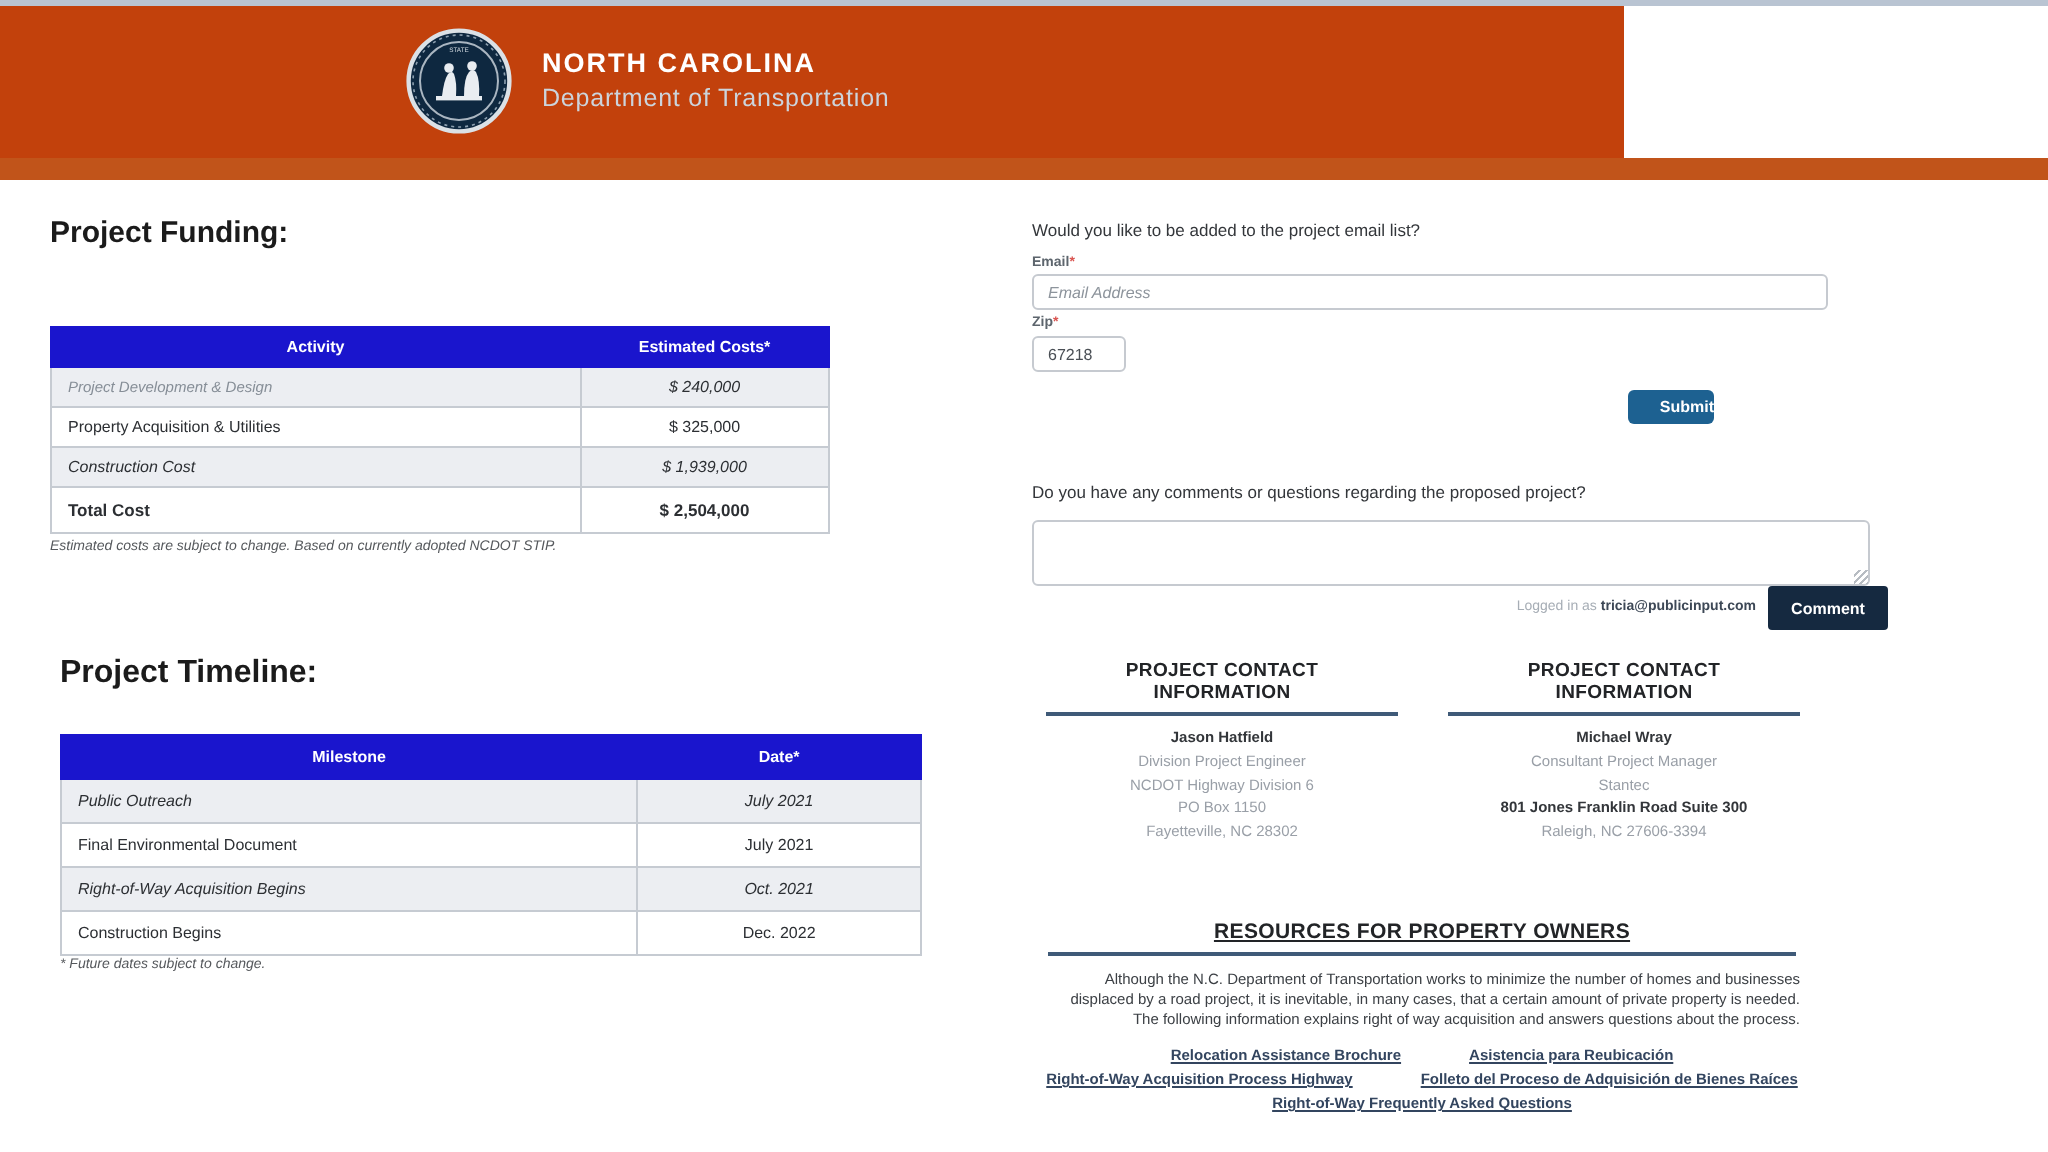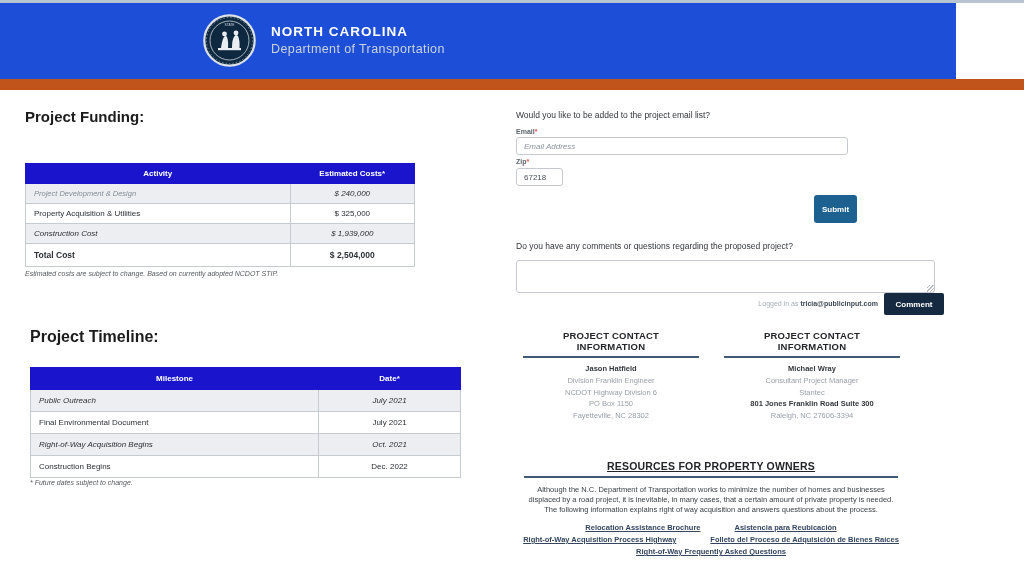--- a/index.html
+++ b/index.html
@@ -2,21 +2,21 @@
 <html><head>
 <meta charset="utf-8">
 <style>
   * { margin:0; padding:0; box-sizing:border-box; }
   html,body { background:#ffffff; }
   body { font-family:"Liberation Sans","DejaVu Sans",sans-serif; }
   .page { position:relative; width:1024px; height:576px; background:#ffffff; overflow:hidden; }
 
   
   .top-strip { position:absolute; left:0; top:0; width:1024px; height:3px; background:#b9c4d2; }
-  .header { position:absolute; left:0; top:3px; width:956px; height:76px; background:#1d4ed8; }
+  .header { position:absolute; left:0; top:3px; width:812px; height:76px; background:#c2410c; }
   .seal { position:absolute; left:203px; top:11px; width:53px; height:53px; }
   .brand { position:absolute; left:271px; top:21px; }
   .brand-name { color:#ffffff; font-size:13.5px; font-weight:bold; letter-spacing:1px; }
   .brand-dept { color:#ccd4dc; font-size:12.5px; font-weight:normal; letter-spacing:0.4px; margin-top:3px; }
   .orange-bar { position:absolute; left:0; top:79px; width:1024px; height:11px; background:#c1541a; }
 
   
   .h-section { position:absolute; font-size:15px; font-weight:bold; color:#1b1b1b; }
   #funding-heading { left:25px; top:108px; }
   #funding-intro { position:absolute; left:25px; top:128px; width:396px; font-size:8px; line-height:10px; color:#33363a; }
@@ -42,26 +42,26 @@
 
   
   .q-text { position:absolute; font-size:8.5px; color:#33363a; }
   #email-question { left:516px; top:110px; }
   .field-label { position:absolute; font-size:7px; color:#5d656d; font-weight:bold; }
   .req { color:#d9534f; }
   .text-input { position:absolute; border:1px solid #c6cad0; border-radius:3px; background:#fff;
                 font-size:8px; color:#4a4f55; padding:0 7px; font-family:inherit; }
   .text-input::placeholder { font-style:italic; color:#8d949c; }
   #email-label { left:516px; top:128px; }
-  #email-input { left:516px; top:137px; width:332px; height:18px; }
+  #email-input { left:516px; top:137px; width:398px; height:18px; }
   #zip-label { left:516px; top:158px; }
   #zip-input { left:516px; top:168px; width:47px; height:18px; }
   .btn { position:absolute; border:none; border-radius:3px; color:#fff; font-weight:bold;
          font-size:8px; font-family:inherit; cursor:pointer; }
-  #submit-btn { left:814px; top:195px; width:43px; height:28px; background:#1d6191; }
+  #submit-btn { left:814px; top:195px; width:43px; height:17px; background:#1d6191;text-align:right; }
 
   #comment-question { left:516px; top:241px; }
   #comment-box { left:516px; top:260px; width:419px; height:33px; resize:none; font-family:inherit; }
   .resize-grip { position:absolute; left:927px; top:285px; width:7px; height:7px;
     background:repeating-linear-gradient(135deg, transparent 0 1.5px, #b7bcc2 1.5px 2.5px); }
   #logged-in { position:absolute; left:516px; top:300px; width:362px; text-align:right;
                font-size:7px; color:#a6adb5; }
   #logged-in b { color:#3d4856; }
   #comment-btn { left:884px; top:293px; width:60px; height:22px; background:#152940; border-radius:2px; }
 
@@ -72,21 +72,21 @@
   .contact-h { font-size:9.5px; font-weight:bold; color:#222427; line-height:11px; letter-spacing:0.2px; }
   .contact-rule { height:2px; background:#3f5a78; margin:4px 7px 5px 7px; }
   .contact-name { font-size:7.5px; font-weight:bold; color:#33363a; line-height:12px; }
   .contact-line { font-size:7.5px; color:#999fa7; line-height:11.5px; }
   .contact-line.bold { color:#33363a; font-weight:bold; }
 
   
   #resources { position:absolute; left:516px; top:460px; width:390px; text-align:center; }
   .res-h { font-size:10.5px; font-weight:bold; color:#222427; letter-spacing:0.2px;text-decoration:underline; }
   .res-rule { height:2px; background:#3f5a78; margin:4px 8px 7px 8px; }
-  .res-body { font-size:7.5px; color:#3c4045; line-height:10px; padding:0 6px; }
+  .res-body { font-size:7.5px; color:#3c4045; line-height:10px; padding:0 6px;text-align:right; }
   .link-row { display:flex; justify-content:center; gap:34px; margin-top:1px; }
   .res-link { font-size:7.5px; font-weight:bold; color:#33455f; text-decoration:underline; line-height:11px; }
   #links { margin-top:7px; }
 </style>
 </head>
 <body>
 
 <div class="page">
 
   <div class="top-strip"></div>
@@ -191,21 +191,21 @@
   </div>
   <button class="btn" id="comment-btn">Comment</button>
 
   <div class="contact" id="contact-1">
     <div class="contact-h">
       <div>PROJECT CONTACT</div>
       <div>INFORMATION</div>
     </div>
     <div class="contact-rule"></div>
     <div class="contact-name">Jason Hatfield</div>
-    <div class="contact-line">Division Franklin Engineer</div>
+    <div class="contact-line">Division Project Engineer</div>
     <div class="contact-line">NCDOT Highway Division 6</div>
     <div class="contact-line">PO Box 1150</div>
     <div class="contact-line">Fayetteville, NC  28302</div>
   </div>
   <div class="contact" id="contact-2">
     <div class="contact-h">
       <div>PROJECT CONTACT</div>
       <div>INFORMATION</div>
     </div>
     <div class="contact-rule"></div>

